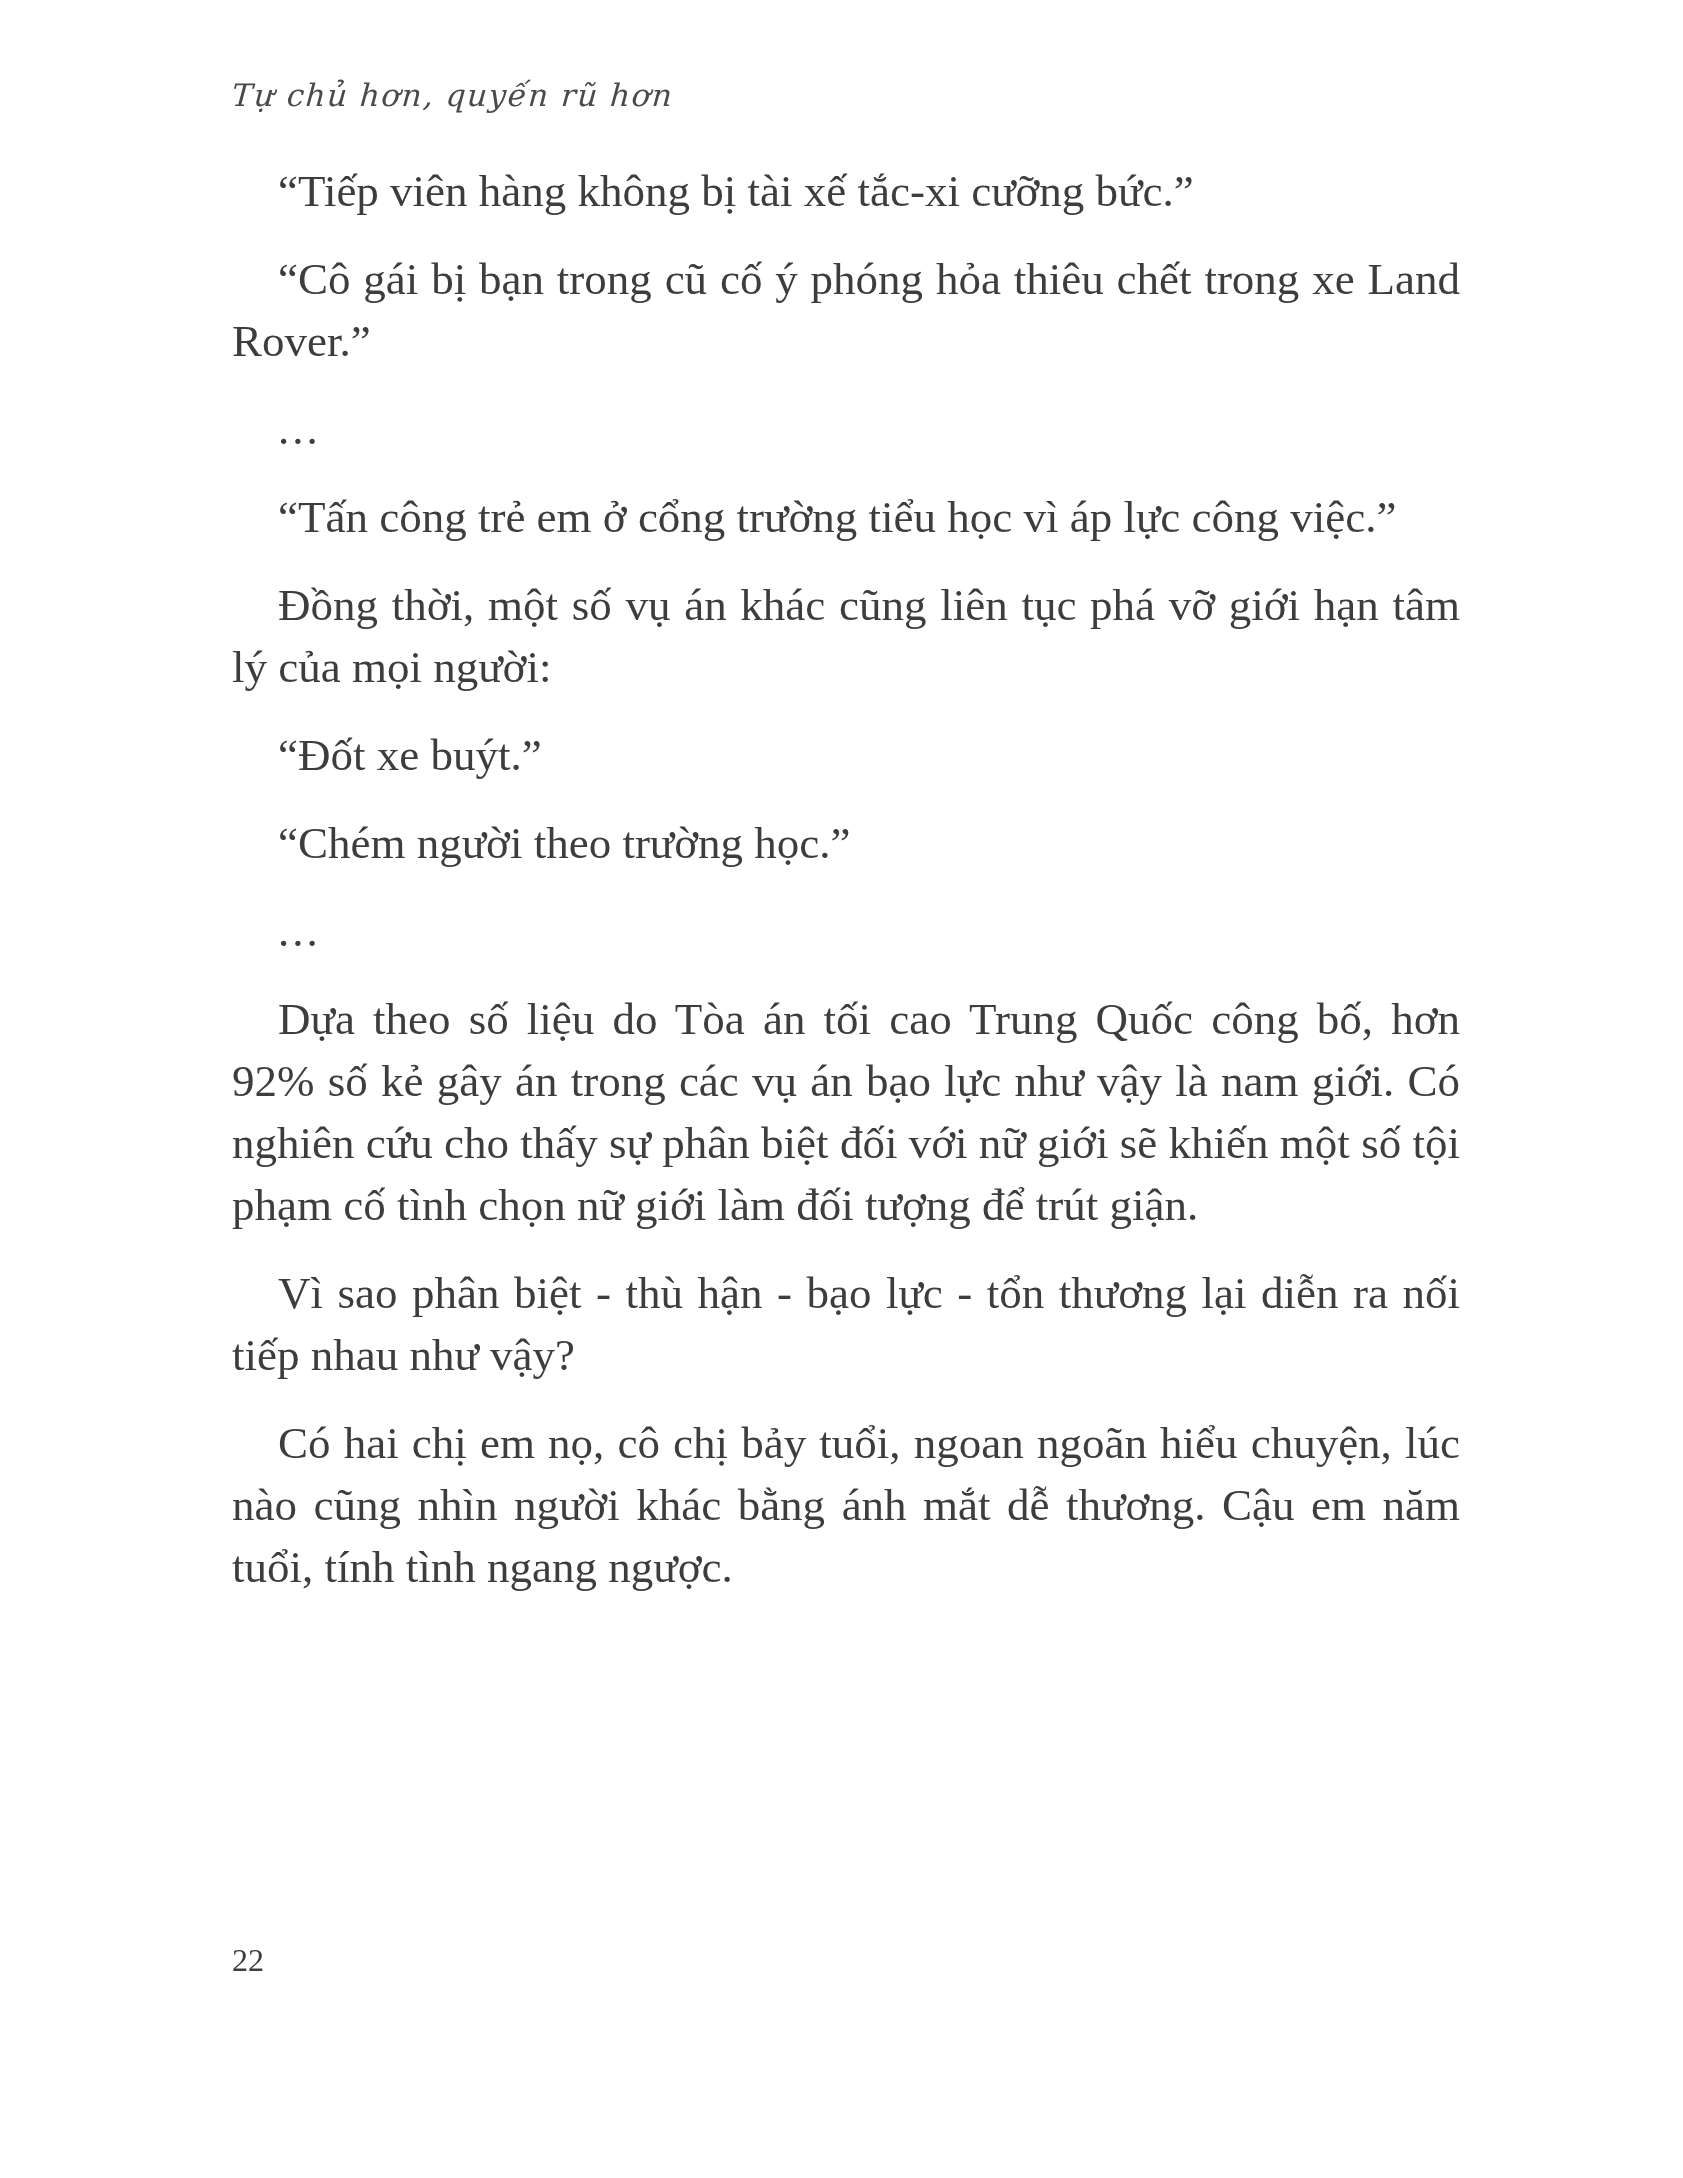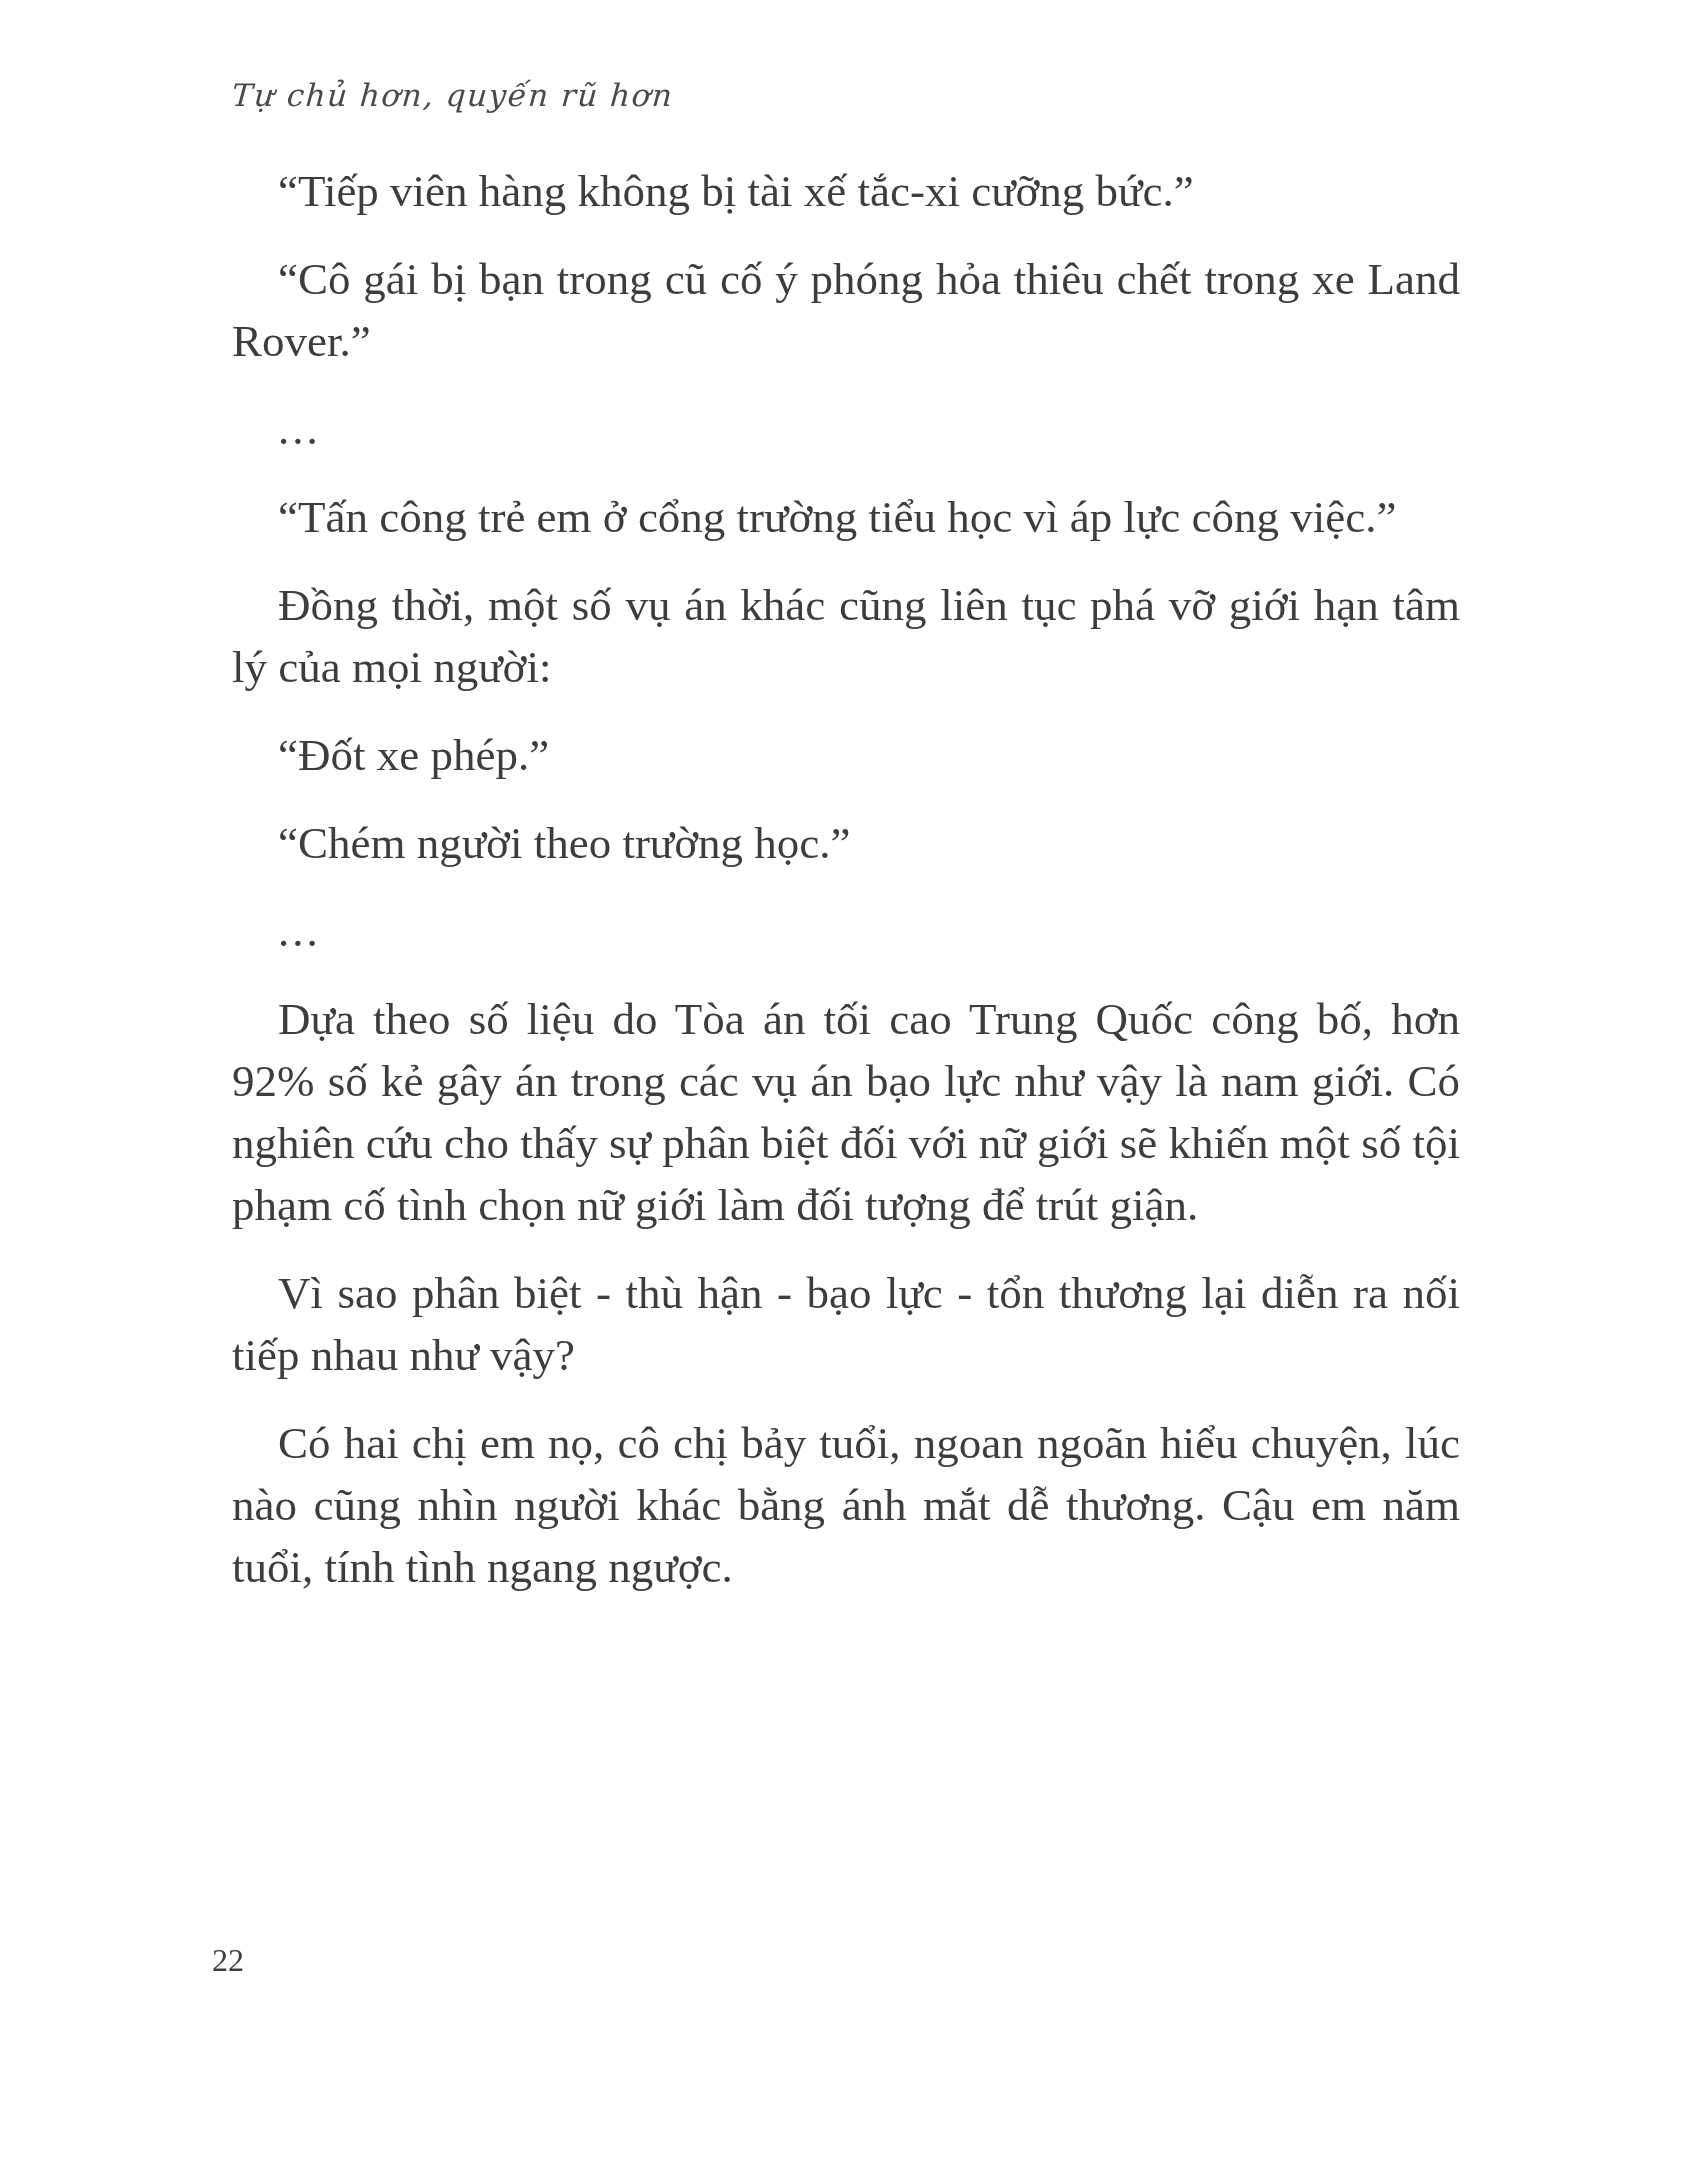--- a/index.html
+++ b/index.html
@@ -41,41 +41,41 @@
     text-align: justify;
     text-indent: 46px;
     color: #3d3d3d;
     font-family: "Liberation Serif", "DejaVu Serif", serif;
   }
   .text-block p.ellipsis-line {
     letter-spacing: 3px;
   }
   .page-number {
     position: absolute;
-    left: 212px;
+    left: 232px;
     top: 1942px;
     font-size: 32px;
     color: #3d3d3d;
     font-family: "Liberation Serif", serif;
   }
 </style>
 </head>
 <body>
 
 <div class="page">
 
   <div class="running-header">Tự chủ hơn, quyến rũ hơn</div>
 
   <div class="text-block">
     <p>“Tiếp viên hàng không bị tài xế tắc-xi cưỡng bức.”</p>
     <p>“Cô gái bị bạn trong cũ cố ý phóng hỏa thiêu chết trong xe Land Rover.”</p>
     <p class="ellipsis-line">...</p>
     <p>“Tấn công trẻ em ở cổng trường tiểu học vì áp lực công việc.”</p>
     <p>Đồng thời, một số vụ án khác cũng liên tục phá vỡ giới hạn tâm lý của mọi người:</p>
-    <p>“Đốt xe phép.”</p>
+    <p>“Đốt xe buýt.”</p>
     <p>“Chém người theo trường học.”</p>
     <p class="ellipsis-line">...</p>
     <p>Dựa theo số liệu do Tòa án tối cao Trung Quốc công bố, hơn 92% số kẻ gây án trong các vụ án bạo lực như vậy là nam giới. Có nghiên cứu cho thấy sự phân biệt đối với nữ giới sẽ khiến một số tội phạm cố tình chọn nữ giới làm đối tượng để trút giận.</p>
     <p>Vì sao phân biệt - thù hận - bạo lực - tổn thương lại diễn ra nối tiếp nhau như vậy?</p>
     <p>Có hai chị em nọ, cô chị bảy tuổi, ngoan ngoãn hiểu chuyện, lúc nào cũng nhìn người khác bằng ánh mắt dễ thương. Cậu em năm tuổi, tính tình ngang ngược.</p>
   </div>
 
   <div class="page-number">22</div>
 
 </div>

